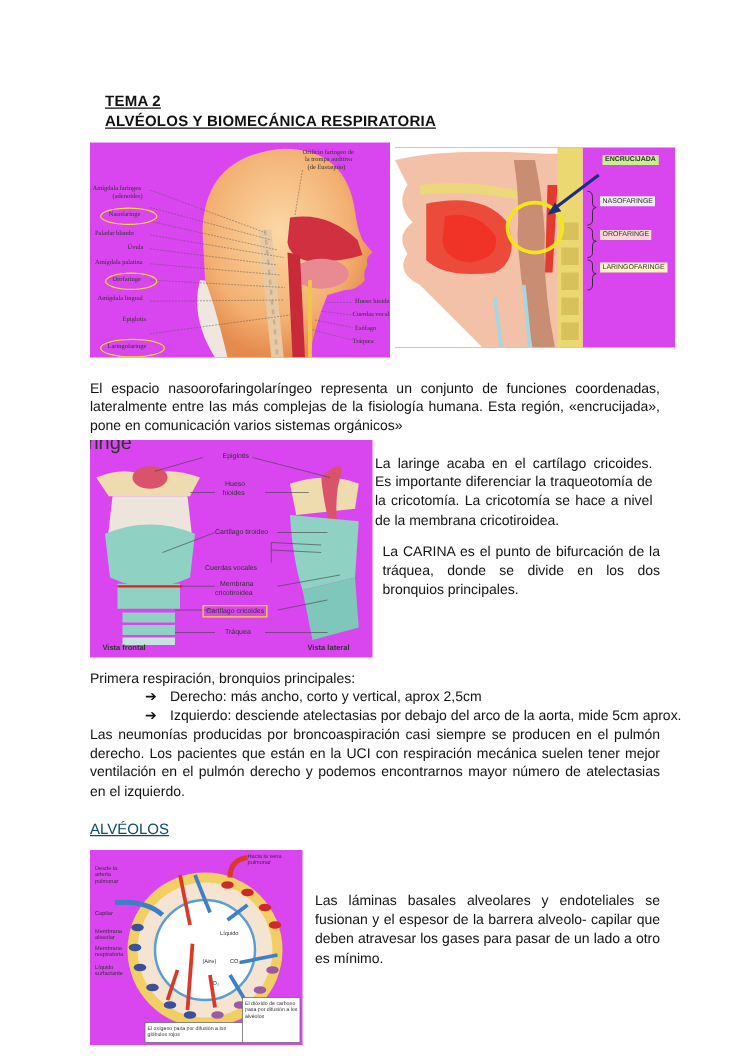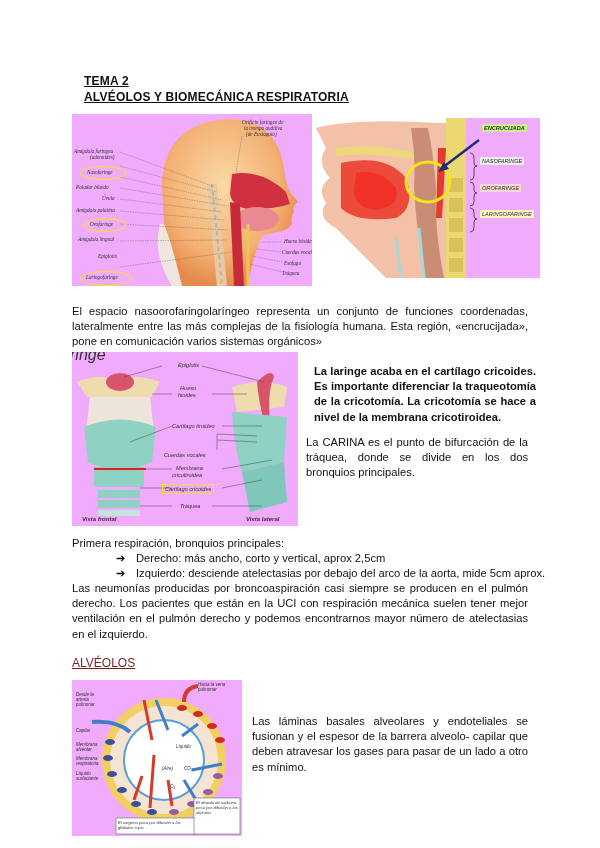--- a/index.html
+++ b/index.html
@@ -2,21 +2,21 @@
 <html><head>
 <meta charset="utf-8">
 <style>
   html, body { margin: 0; padding: 0; background: #ffffff; }
   body { width: 600px; height: 848px; position: relative; overflow: hidden;
          font-family: "Liberation Sans", sans-serif; color: #111; }
   .abs { position: absolute; }
   .title { left: 84px; font-weight: bold; font-size: 12px; text-decoration: underline; letter-spacing: 0.2px; line-height: 16px; }
   .p { font-size: 11.2px; line-height: 15.2px; text-align: justify; }
   .p-left { font-size: 11.2px; line-height: 15.2px; }
-  .fig { position: absolute; overflow: hidden; background: #f0abfc; font-style: italic; }
+  .fig { position: absolute; overflow: hidden; background: #d946ef; }
   .lbl { position: absolute; font-family: "Liberation Serif", serif; font-size: 5.2px; color: #333; white-space: nowrap; }
   .circ { position: absolute; border: 1.5px solid #f3e41c; border-radius: 50%; }
   .sans-lbl { position: absolute; font-family: "Liberation Sans", sans-serif; font-size: 5.6px; color: #333; white-space: nowrap; }
   .tag { position: absolute; font-family: "Liberation Sans", sans-serif; font-size: 5.6px; font-weight: bold; color: #333; padding: 1px 2px; white-space: nowrap; }
   .bullet { position: absolute; left: 116px; font-size: 11.2px; line-height: 15.2px; white-space: nowrap; }
   .arrow { display: inline-block; width: 20px; }
 </style>
 </head>
 <body>
 
@@ -173,33 +173,33 @@
   <span class="sans-lbl" style="left:100px; top:71px;">Cartílago tiroideo</span>
   <span class="sans-lbl" style="left:92px; top:100px;">Cuerdas vocales</span>
   <span class="sans-lbl" style="left:104px; top:113px;">Membrana</span>
   <span class="sans-lbl" style="left:100px; top:120px;">cricotiroidea</span>
   <span class="sans-lbl" style="left:90px; top:132px; border:1.5px solid #f3e41c; padding:1px 2px;">Cartílago cricoides</span>
   <span class="sans-lbl" style="left:108px; top:151px;">Tráquea</span>
   <span class="sans-lbl" style="left:10px; top:164px; font-weight:bold; font-size:6px;">Vista frontal</span>
   <span class="sans-lbl" style="left:174px; top:164px; font-weight:bold; font-size:6px;">Vista lateral</span>
 </div>
 
-<div class="abs p" style="left:314px; top:364px; width:222px;font-weight:bold;">La laringe acaba en el cartílago cricoides. Es importante diferenciar la traqueotomía de la cricotomía. La cricotomía se hace a nivel de la membrana cricotiroidea.</div>
+<div class="abs p" style="left:300px; top:364px; width:222px;">La laringe acaba en el cartílago cricoides. Es importante diferenciar la traqueotomía de la cricotomía. La cricotomía se hace a nivel de la membrana cricotiroidea.</div>
 <div class="abs p" style="left:306px; top:435px; width:222px;">La CARINA es el punto de bifurcación de la tráquea, donde se divide en los dos bronquios principales.</div>
 
 <div class="abs p-left" style="left:72px; top:536px;">Primera respiración, bronquios principales:</div>
 <div class="bullet" style="top:551px;">
   <span class="arrow">➔</span><span>Derecho: más ancho, corto y vertical, aprox 2,5cm</span>
 </div>
 <div class="bullet" style="top:566px;">
   <span class="arrow">➔</span><span>Izquierdo: desciende atelectasias por debajo del arco de la aorta, mide 5cm aprox.</span>
 </div>
 <div class="abs p" style="left:72px; top:581px; width:456px;">Las neumonías producidas por broncoaspiración casi siempre se producen en el pulmón derecho. Los pacientes que están en la UCI con respiración mecánica suelen tener mejor ventilación en el pulmón derecho y podemos encontrarnos mayor número de atelectasias en el izquierdo.</div>
 
-<div class="abs" style="left:72px; top:656px; font-size:12px; text-decoration:underline; color:#7f1d1d;">ALVÉOLOS</div>
+<div class="abs" style="left:72px; top:656px; font-size:12px; text-decoration:underline; color:#0c4a6e;">ALVÉOLOS</div>
 
 <div class="fig" style="left:72px; top:680px; width:170px; height:156px;">
   <svg width="170" height="156" viewBox="0 0 170 156">
 
     <circle cx="92" cy="80" r="62" fill="#f2cf63"></circle>
     <circle cx="92" cy="80" r="54" fill="#f5e4d2"></circle>
     <circle cx="92" cy="80" r="40" fill="#ffffff" stroke="#5a9fd4" stroke-width="2"></circle>
 
     <g fill="#3b4f9a">
       <ellipse cx="38" cy="62" rx="5" ry="3"></ellipse>

